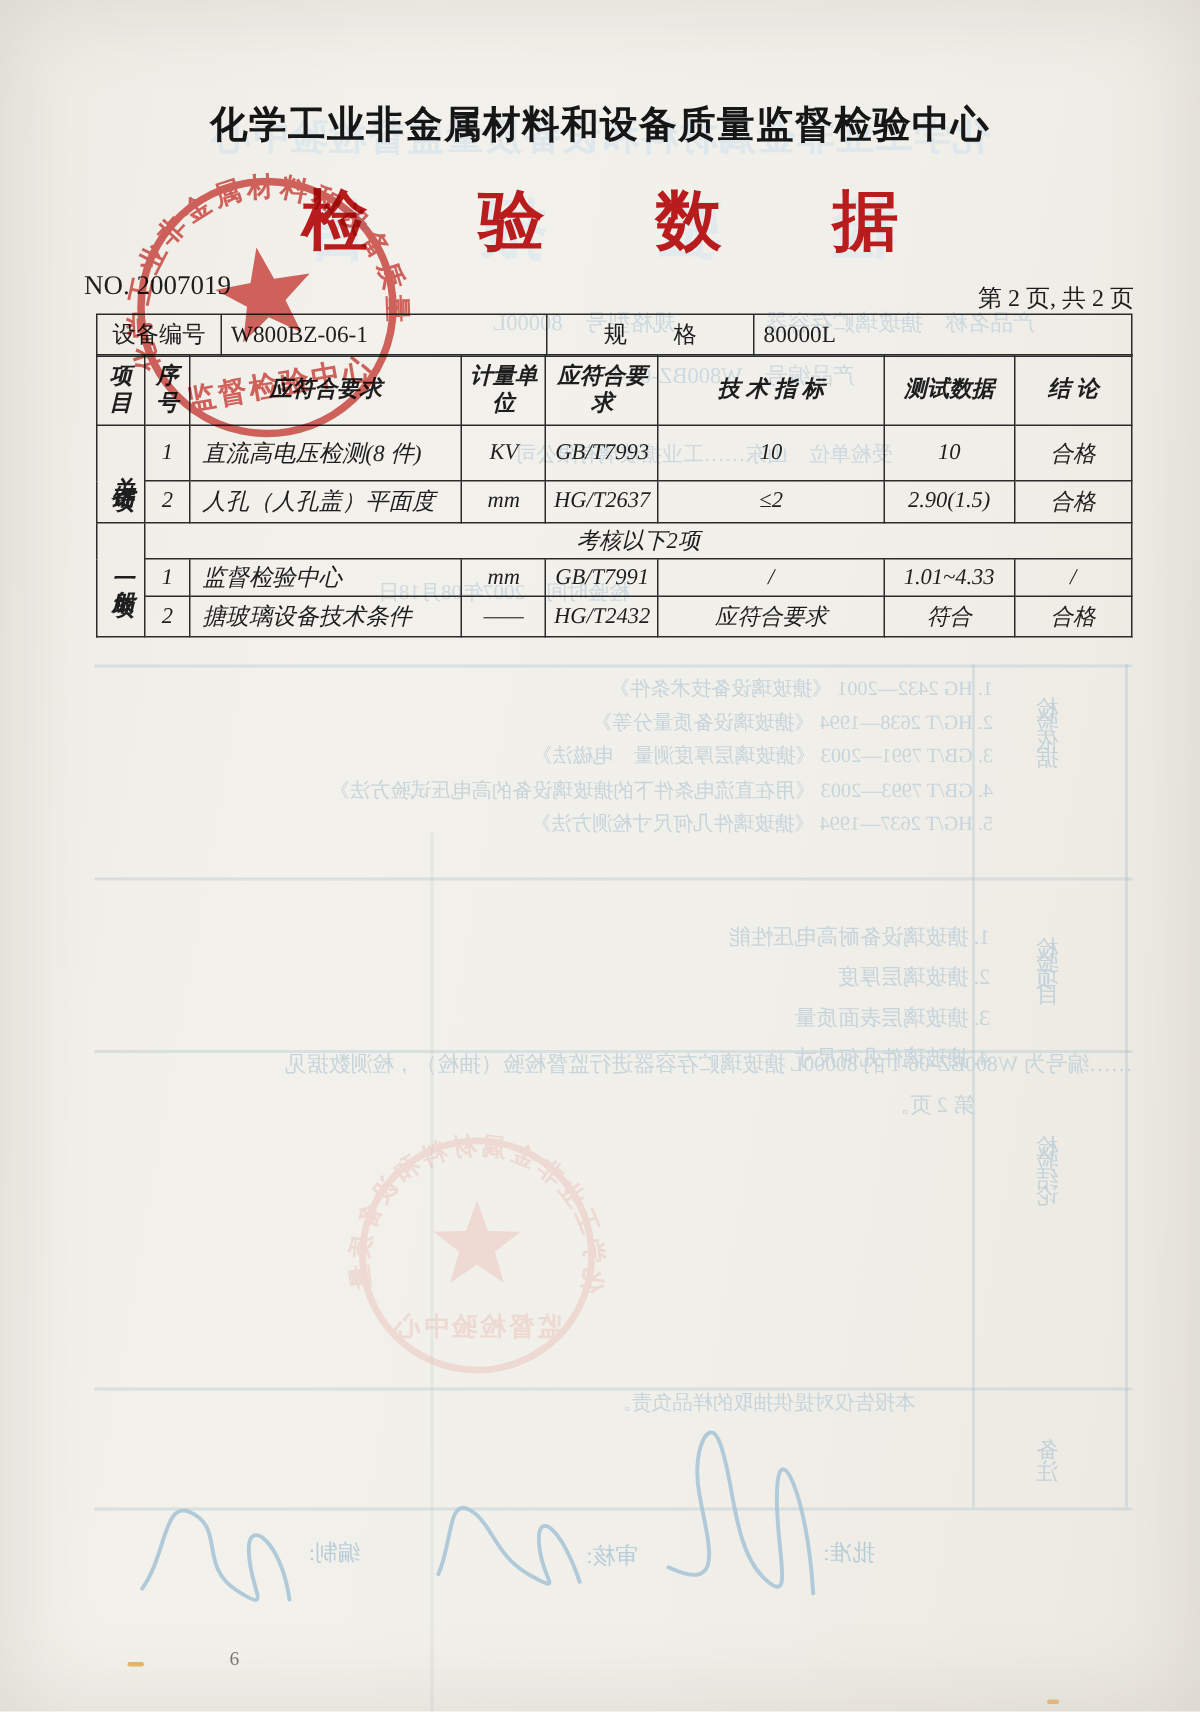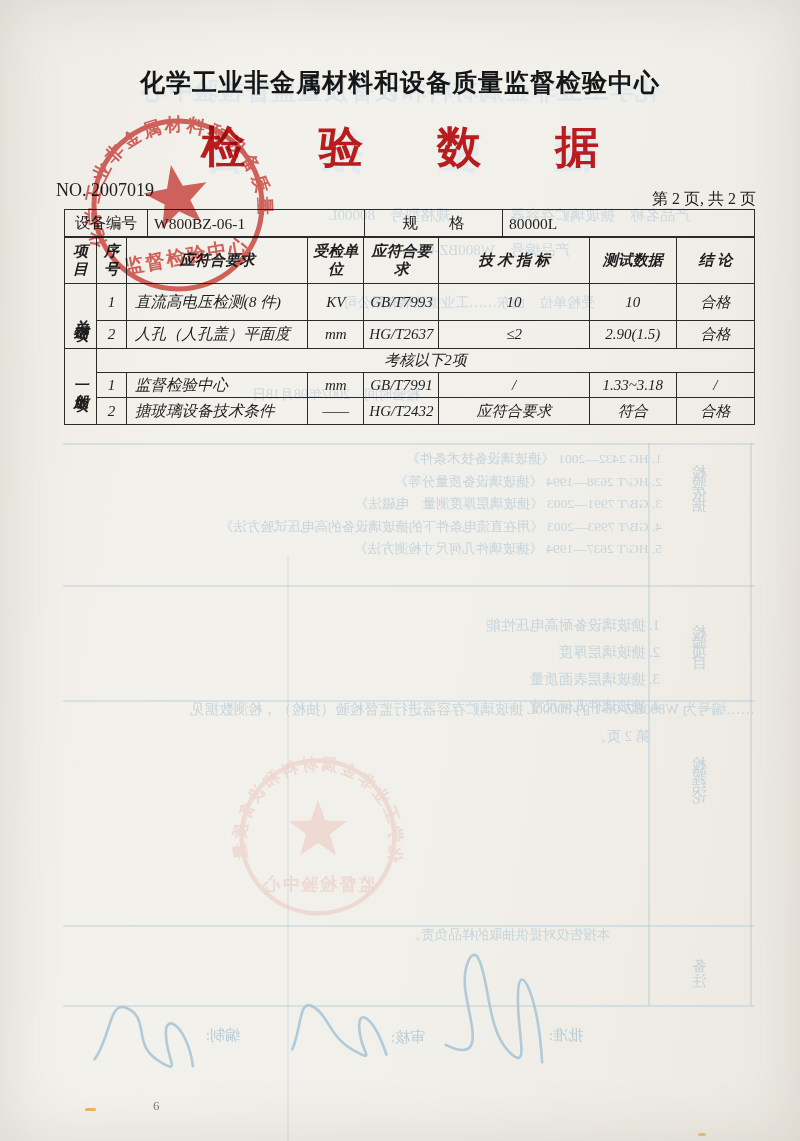--- a/index.html
+++ b/index.html
@@ -164,21 +164,21 @@
           <col style="width:75px">
             <col style="width:150px">
             <col style="width:87px">
             <col style="width:78px">
         </colgroup>
         <tbody>
             <tr style="height:47px">
           <th>项目</th>
           <th>序号</th>
           <th>应符合要求</th>
-          <th>受检单位</th>
+          <th>计量单位</th>
           <th>应符合要求</th>
           <th>技 术 指 标</th>
           <th>测试数据</th>
           <th>结 论</th>
         </tr>
         <tr style="height:37px">
           <td rowspan="2"><span class="vert">关键项</span></td>
           <td>1</td>
           <td class="name">直流高电压检测(8 件)</td>
           <td>KV</td>
@@ -199,21 +199,21 @@
         <tr style="height:24px">
           <td rowspan="3"><span class="vert">一般项</span></td>
           <td colspan="7">考核以下2项</td>
         </tr>
         <tr style="height:25px">
           <td>1</td>
           <td class="name">监督检验中心</td>
           <td>mm</td>
           <td>GB/T7991</td>
           <td>/</td>
-          <td>1.33~3.18</td>
+          <td>1.01~4.33</td>
           <td>/</td>
         </tr>
         <tr style="height:27px">
           <td>2</td>
           <td class="name">搪玻璃设备技术条件</td>
           <td>——</td>
           <td>HG/T2432</td>
           <td>应符合要求</td>
           <td>符合</td>
           <td>合格</td>

